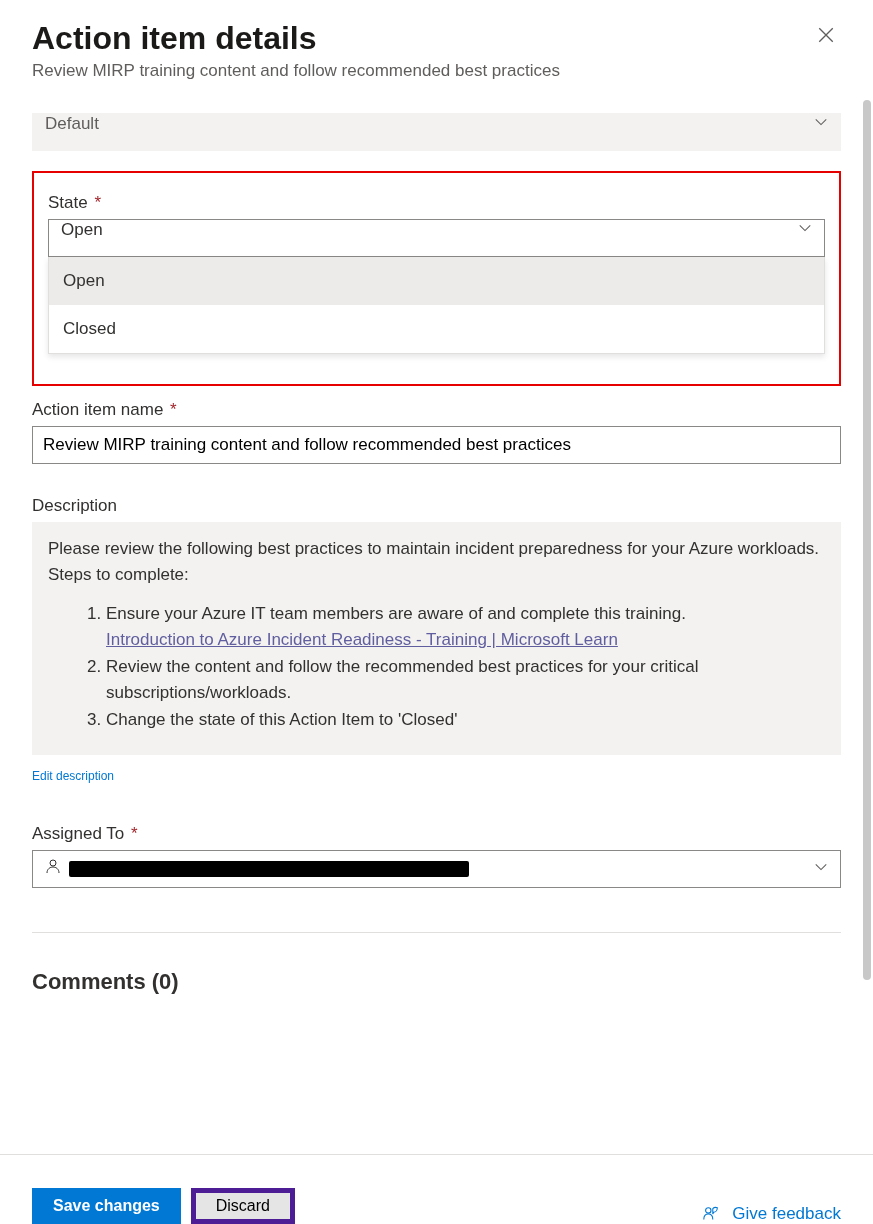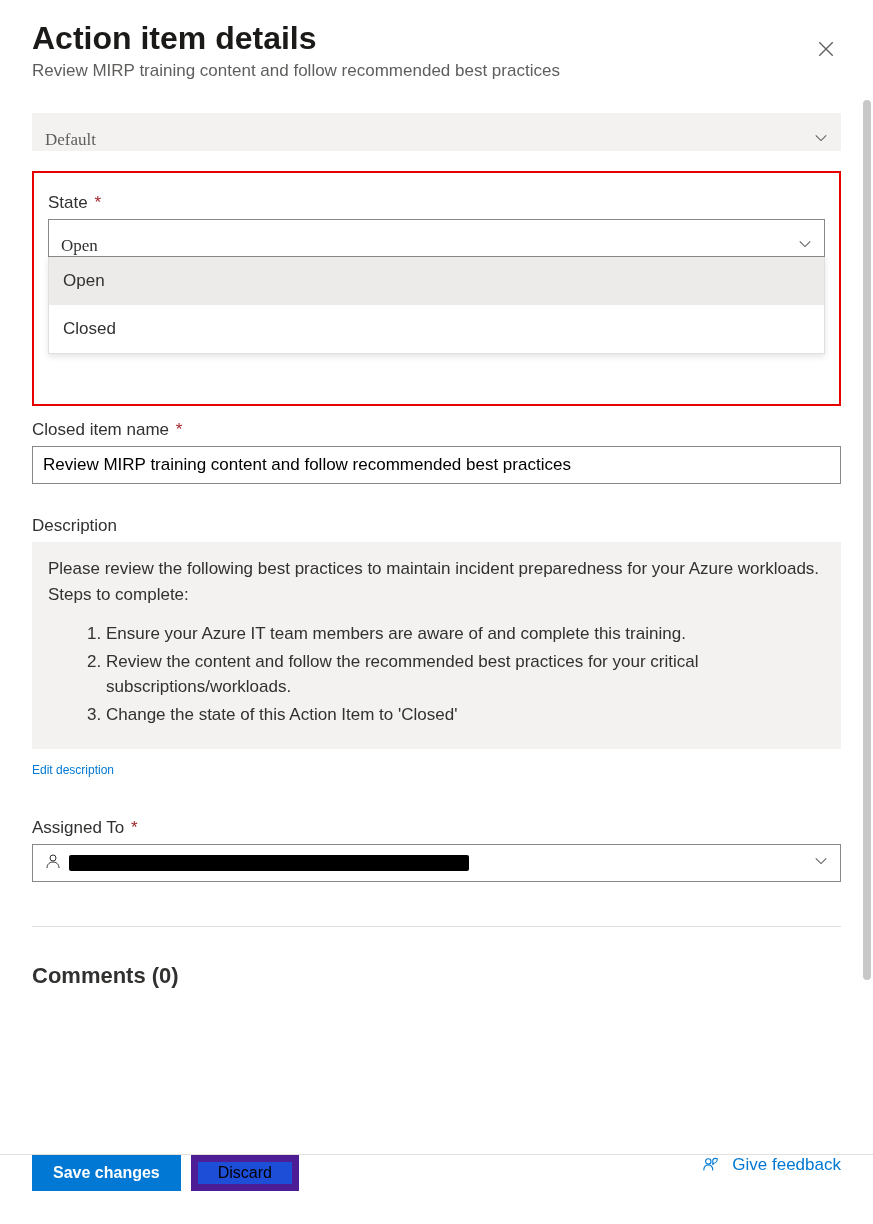--- a/index.html
+++ b/index.html
@@ -22,21 +22,21 @@
     right: 2px;
     top: 100px;
     width: 8px;
     height: 880px;
     background: #c8c8c8;
     border-radius: 4px;
   }
   .header-row {
     display: flex;
     justify-content: space-between;
-    align-items: center;
+    align-items: flex-start;
   }
   .title {
     font-size: 32px;
     font-weight: 600;
     color: #1b1a19;
   }
   .subtitle {
     font-size: 17px;
     color: #605e5c;
     margin-top: 4px;
@@ -55,35 +55,34 @@
     margin-bottom: 6px;
   }
   .field-label.dark { color: #323130; }
   .req { color: #a4262c; margin-left: 2px; }
   .select-box {
     width: 100%;
     height: 38px;
     border: 1px solid #8a8886;
     background: #fff;
     display: flex;
-    align-items: flex-end;
+    align-items: flex-start;
     justify-content: space-between;
     padding: 0 12px;
     font-size: 17px;
-    font-family: Liberation Serif, serif;
   }
   .select-box.disabled {
     background: #f3f2f1;
     border: 1px solid #f3f2f1;
     color: #605e5c;
   }
   .chevron svg { width: 14px; height: 14px; }
   .highlight-box {
     border: 2px solid #e60000;
-    padding: 20px 14px 50px 14px;
+    padding: 20px 14px 30px 14px;
     margin-top: 20px;
     position: relative;
   }
   .highlight-box .field-label { color: #323130; }
   .dropdown-list {
     border-left: 1px solid #e1dfdd;
     border-right: 1px solid #e1dfdd;
     border-bottom: 1px solid #e1dfdd;
     box-shadow: 0 3px 6px rgba(0,0,0,0.1);
     background: #fff;
@@ -155,34 +154,34 @@
     margin-top: 36px;
   }
   .footer {
     position: absolute;
     bottom: 0;
     left: 0;
     right: 0;
     height: 70px;
     border-top: 1px solid #e1dfdd;
     display: flex;
-    align-items: flex-start;
+    align-items: flex-end;
     justify-content: space-between;
     padding: 0 32px;
     background: #fff;
   }
   .footer-left { display: flex; gap: 10px; }
   .btn {
     height: 36px;
     padding: 0 20px;
     font-size: 16px;
     font-family: inherit;
     cursor: pointer;
-    border: 7px solid #4c1d95;
-    background: #1d4ed8;
+    border: 5px solid #4c1d95;
+    background: #e5e5e5;
   }
   .btn.primary {
     background: #0078d4;
     color: #fff;
     border: 1px solid #0078d4;
     font-weight: 600;
   }
   .feedback {
     color: #0078d4;
     font-size: 17px;
@@ -236,33 +235,34 @@
       </span>
     </div>
     <div class="dropdown-list">
       <div class="dropdown-item selected">Open</div>
       <div class="dropdown-item">Closed</div>
     </div>
   </div>
 
   <div class="field-block" style="margin-top:14px;">
     <div class="field-label dark">
-      <span>Closed item name</span>
+      <span>Action item name</span>
       <span class="req">*</span>
     </div>
     <input type="text" class="text-input" value="Review MIRP training content and follow recommended best practices" style="">
   </div>
 
   <div class="field-block">
     <div class="field-label dark">Description</div>
     <div class="desc-box">
       <div>Please review the following best practices to maintain incident preparedness for your Azure workloads. Steps to complete:</div>
       <ol>
         <li>
           <span>Ensure your Azure IT team members are aware of and complete this training.</span><br>
+          <span class="desc-link">Introduction to Azure Incident Readiness - Training | Microsoft Learn</span>
         </li>
         <li>Review the content and follow the recommended best practices for your critical subscriptions/workloads.</li>
         <li>Change the state of this Action Item to 'Closed'</li>
       </ol>
     </div>
     <span class="edit-link">Edit description</span>
   </div>
 
   <div class="field-block" style="margin-top:40px;">
     <div class="field-label dark">

